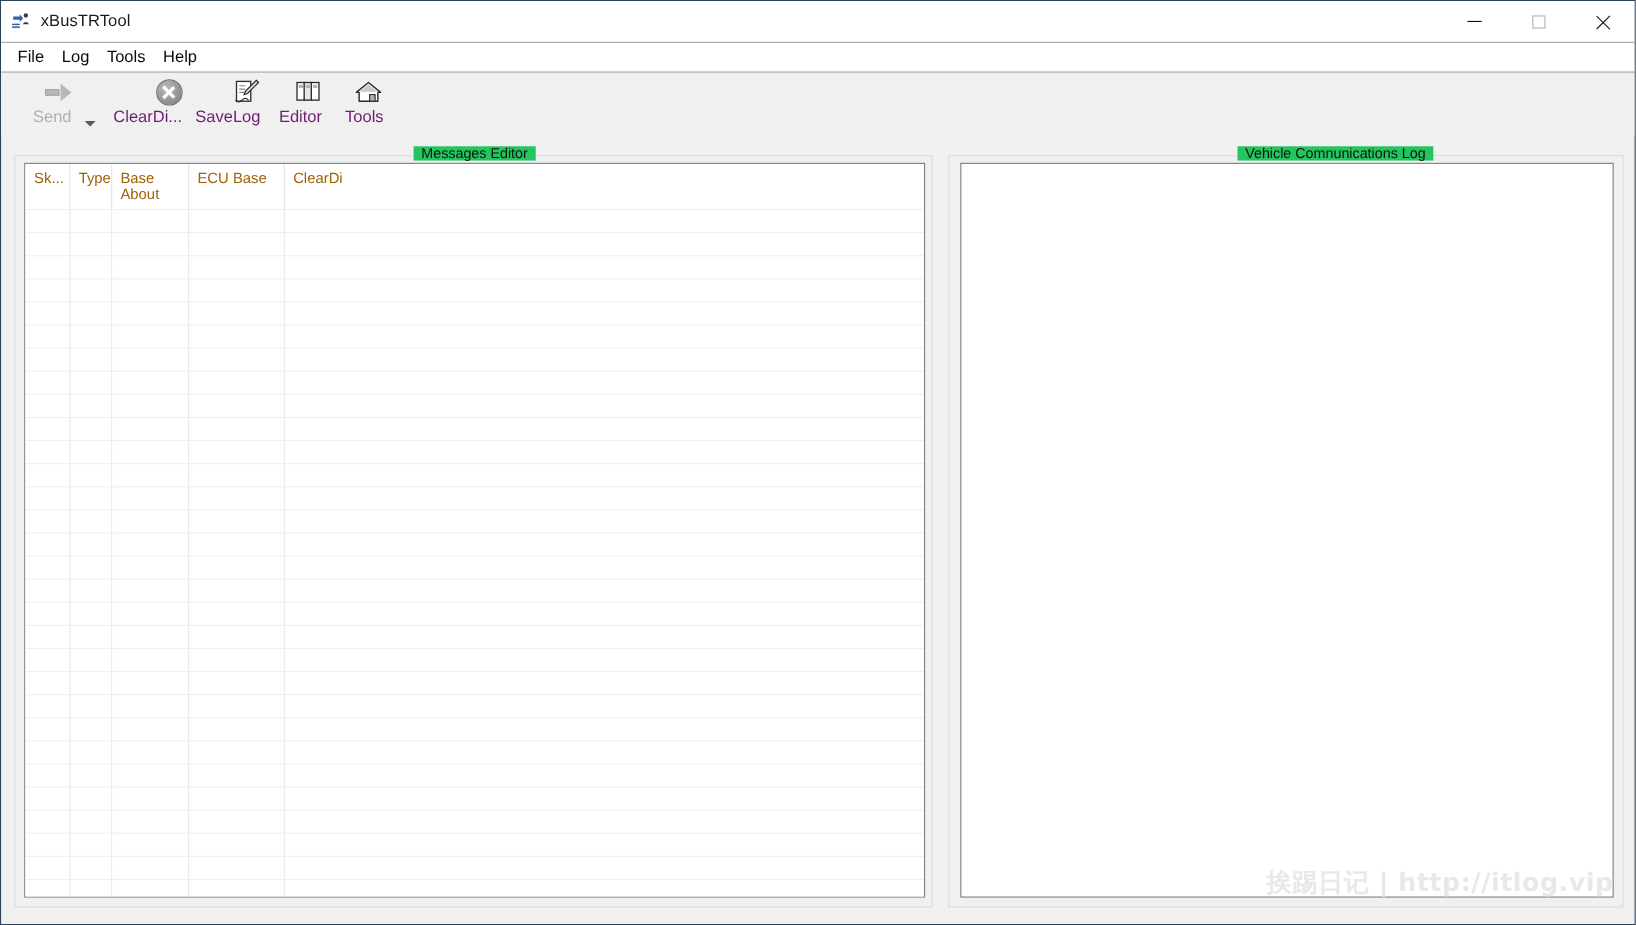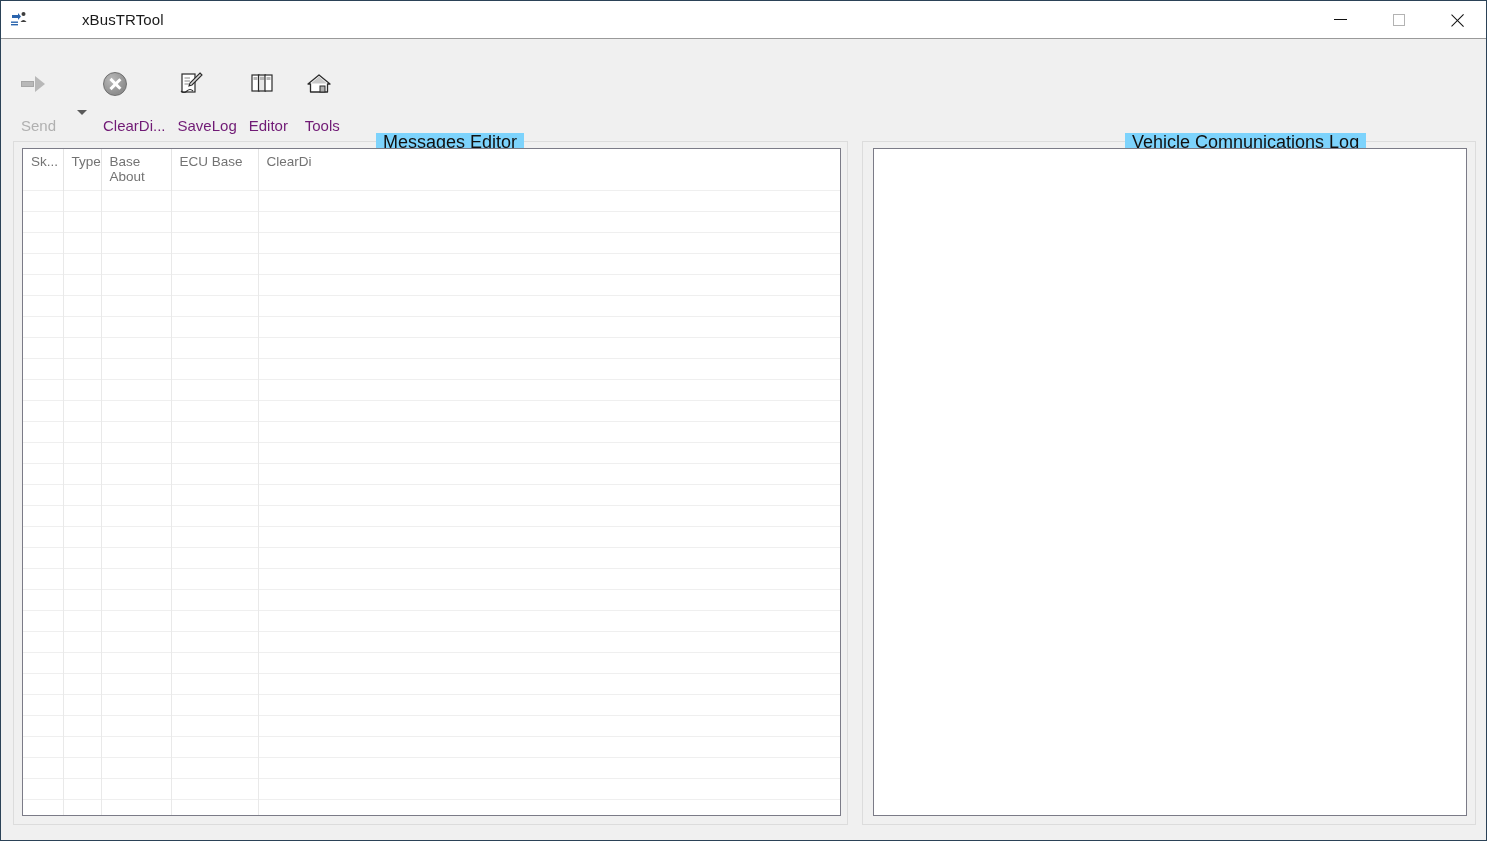--- a/index.html
+++ b/index.html
@@ -47,21 +47,20 @@
     width: 20px;
     height: 20px;
     position: relative;
     flex: none;
   }
   .title-text {
     font-size: 15px;
     color: #1a1a1a;
     line-height: 1;
     letter-spacing: 0.1px;
-    margin-left: 45px;
   }
   .win-buttons {
     position: absolute;
     right: 0; top: 0;
     height: 37px;
     display: flex;
   }
   .win-btn {
     width: 46px;
     height: 37px;
@@ -133,26 +132,25 @@
     height: 57px;
     background: #f0f0f0;
     display: flex;
     align-items: flex-start;
     padding-left: 14px;
     box-sizing: border-box;
   }
   .tb-btn {
     display: flex;
     flex-direction: column;
-    align-items: flex-start;
+    align-items: flex-end;
     justify-content: flex-start;
     padding: 3px 6px 0 6px;
     cursor: default;
     min-width: 44px;
-    gap: 19px;
   }
   .tb-icon {
     height: 28px;
     display: flex;
     align-items: center;
     justify-content: center;
     position: relative;
   }
   .tb-label {
     font-size: 15px;
@@ -222,23 +220,23 @@
   
   .groupbox {
     position: absolute;
     border: 1px solid #dcdcdc;
     box-sizing: border-box;
     background: #f0f0f0;
   }
   .groupbox-title {
     position: absolute;
     top: -9px;
-    background: #7dd3fc;
+    background: #22c55e;
     padding: 0 7px;
-    font-size: 18px;
+    font-size: 13px;
     color: #111;
     line-height: 1;
     white-space: nowrap;
   }
 
   #messages-editor-group {
     left: 12px;
     top: 140px;
     width: 835px;
     height: 684px;
@@ -266,21 +264,21 @@
     overflow: hidden;
   }
   table.grid {
     border-collapse: collapse;
     table-layout: fixed;
     width: 100%;
   }
   table.grid th {
     font-weight: normal;
     font-size: 13.5px;
-    color: #737373;
+    color: #a16207;
     text-align: left;
     padding: 5px 0 6px 8px;
     height: 30px;
     box-sizing: border-box;
     background: #ffffff;
     border-right: 1px solid #e4e4e4;
     vertical-align: top;
   }
   table.grid th:last-child { border-right: none; }
   table.grid td {
@@ -341,20 +339,26 @@
       </button>
       <button class="win-btn maximize">
         <span class="glyph-max"></span>
       </button>
       <button class="win-btn close">
         <span class="glyph-close"></span>
       </button>
     </div>
   </div>
 
+  <div class="menubar">
+    <div class="menu-item">File</div>
+    <div class="menu-item">Log</div>
+    <div class="menu-item">Tools</div>
+    <div class="menu-item">Help</div>
+  </div>
 
   <div class="toolbar">
 
     <div class="tb-btn disabled">
       <span class="tb-icon">
         <span class="icon-arrow">
           <span class="shaft"></span>
             <span class="head"></span>
         </span>
       </span>
@@ -652,15 +656,16 @@
               <td></td>
             </tr>
           </tbody>
       </table>
     </div>
   </div>
 
   <div class="groupbox" id="vehicle-log-group">
     <div class="groupbox-title">Vehicle Comnunications Log</div>
     <div class="log-box"></div>
+    <div class="watermark">挨踢日记 | http://itlog.vip</div>
   </div>
 
 </div>
 
 </body></html>

